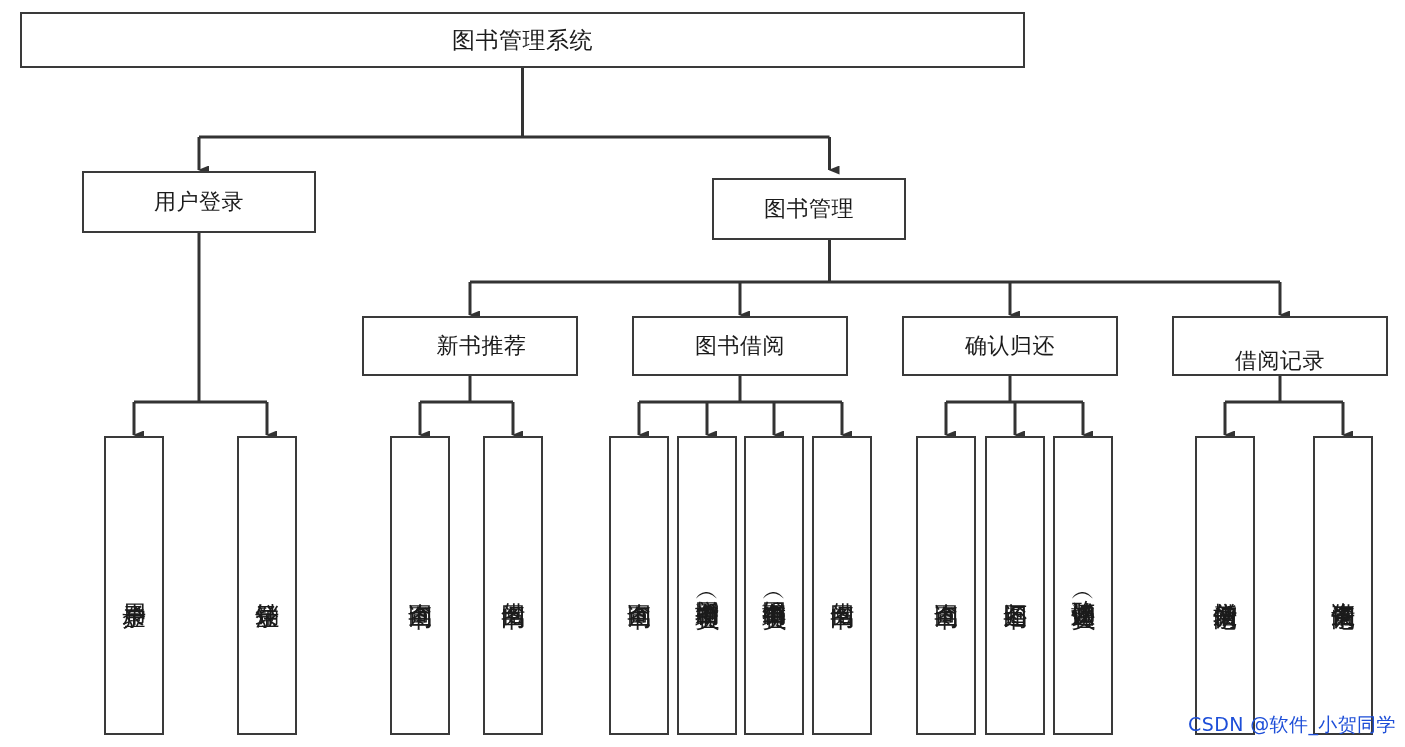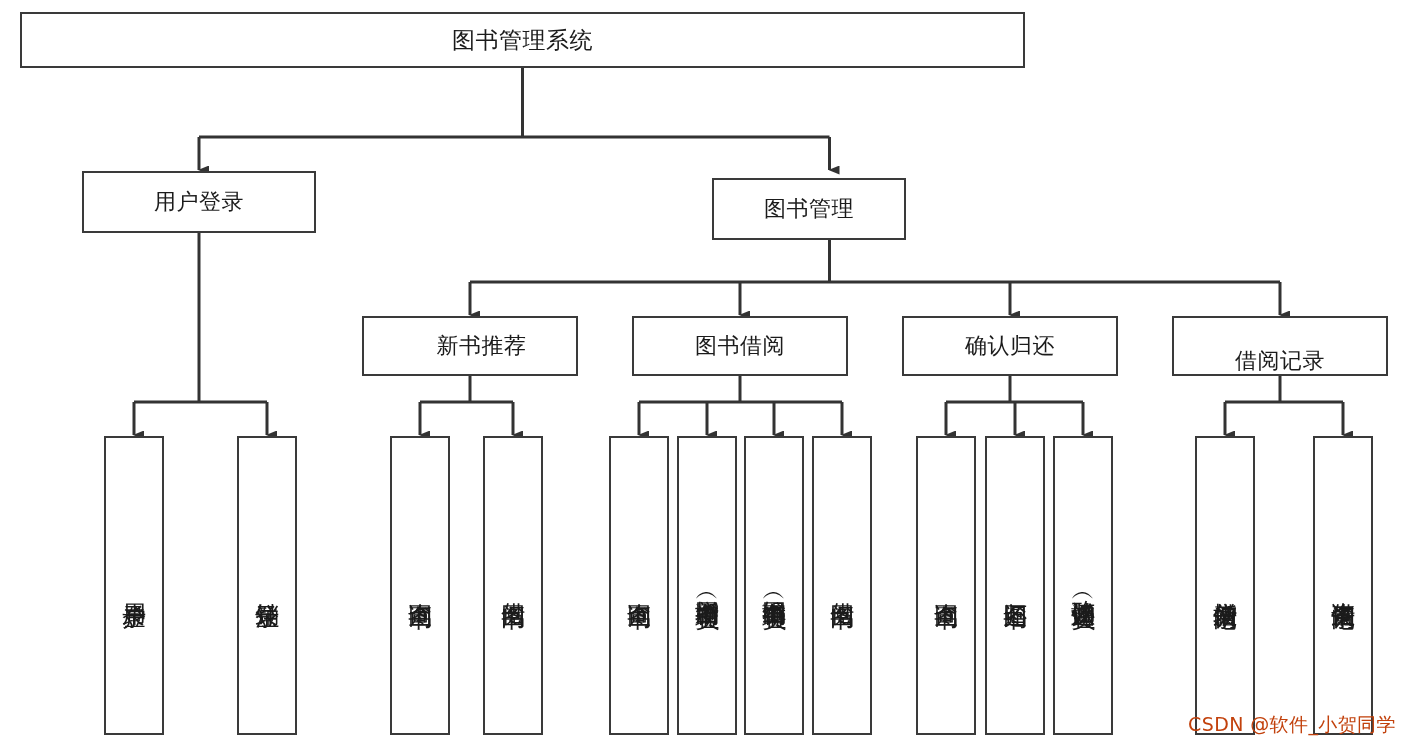--- a/index.html
+++ b/index.html
@@ -50,21 +50,21 @@
     letter-spacing: 1px;
     white-space: normal;
     max-height: 100%;
   }
   .node.root .label { font-size: 23px; }
   .watermark {
     position: absolute;
     left: 1188px;
     top: 712px;
     font-size: 19px;
-    color: #c2410c;
+    color: #1d4ed8;
     white-space: nowrap;
     letter-spacing: 0.4px;
     user-select: none;
   }
 </style>
 </head>
 <body>
 
 <div id="canvas">
 

